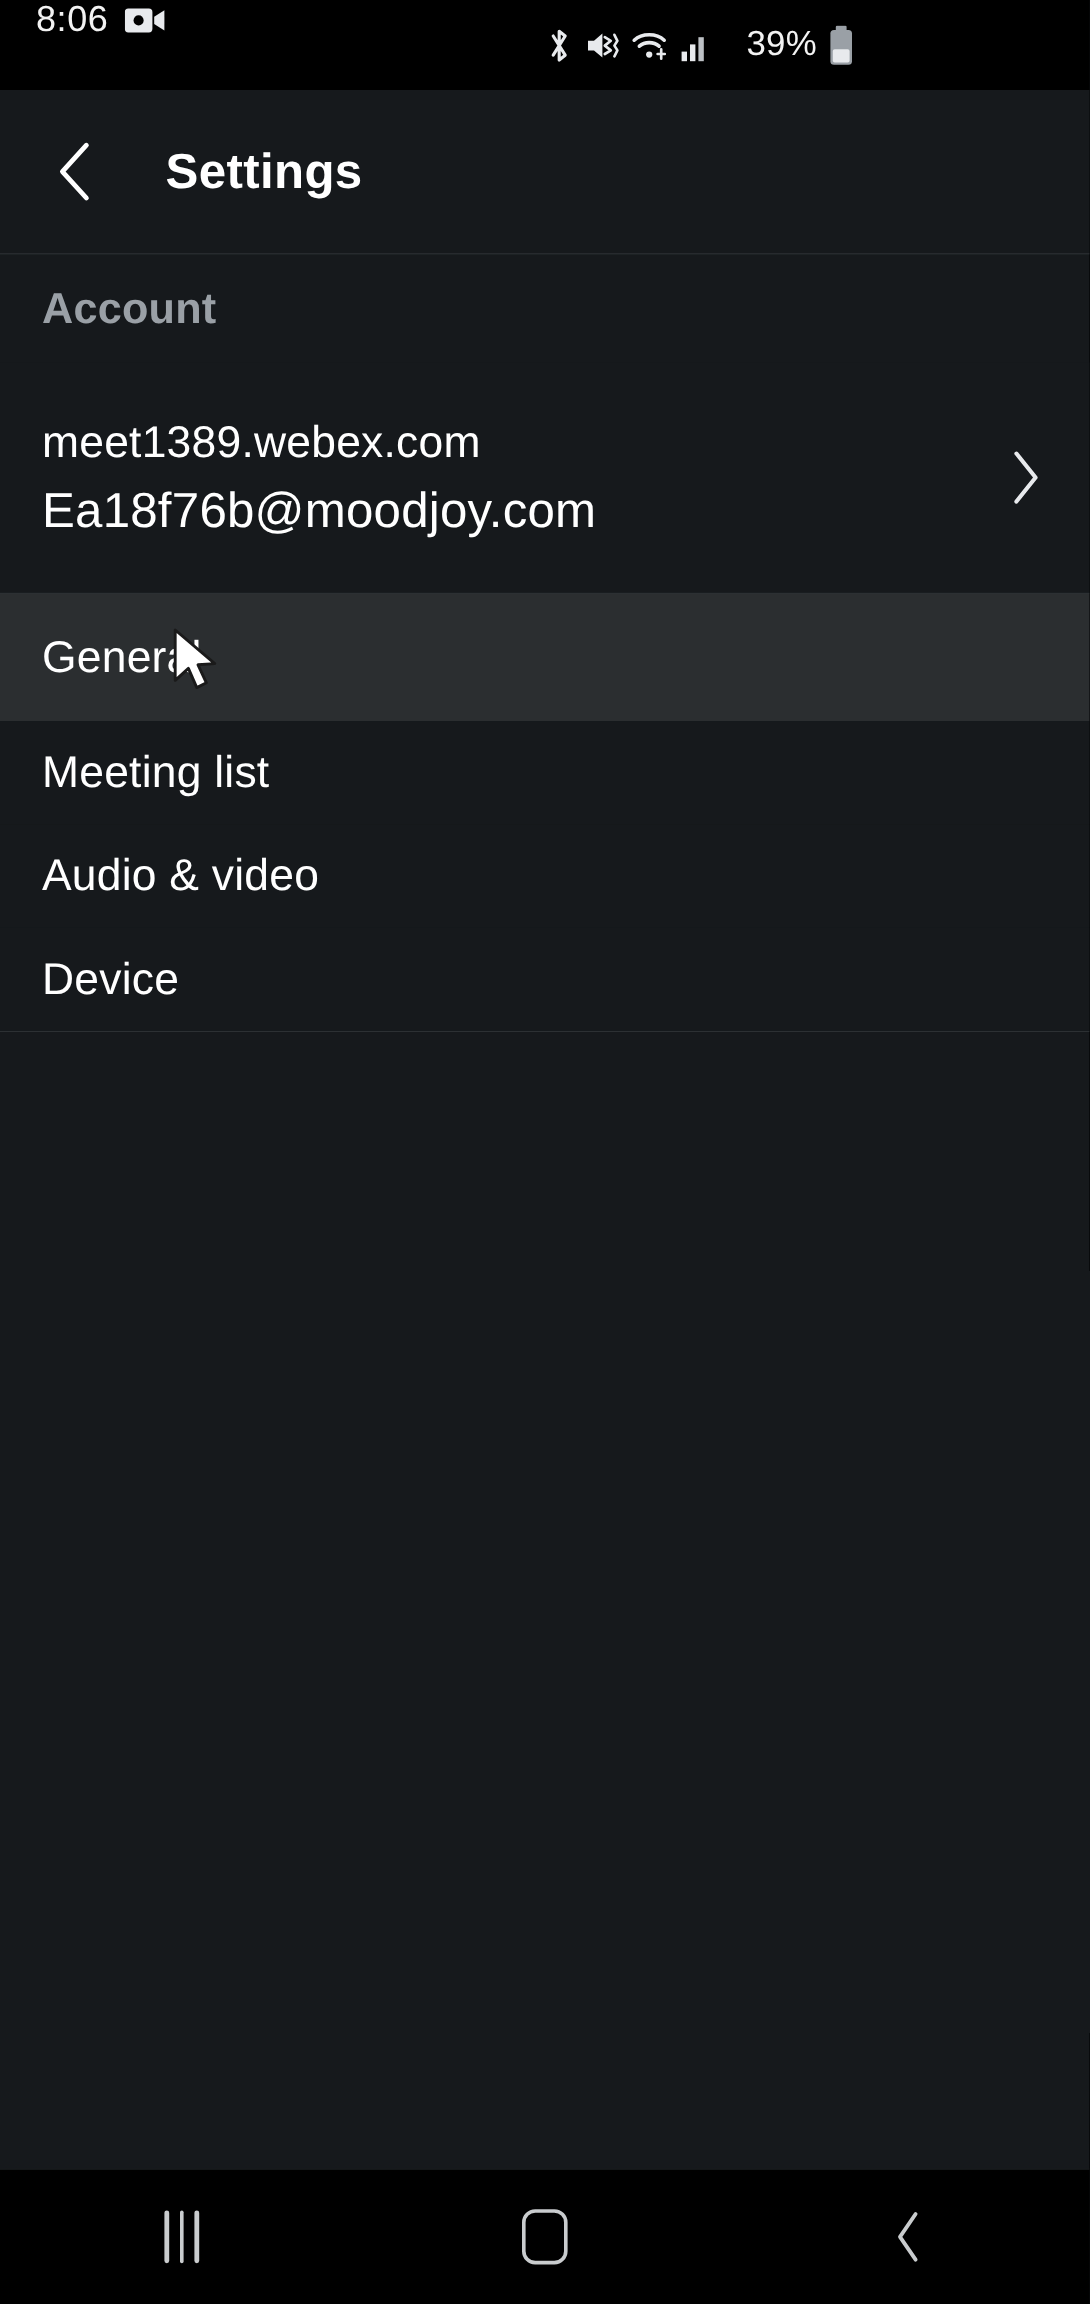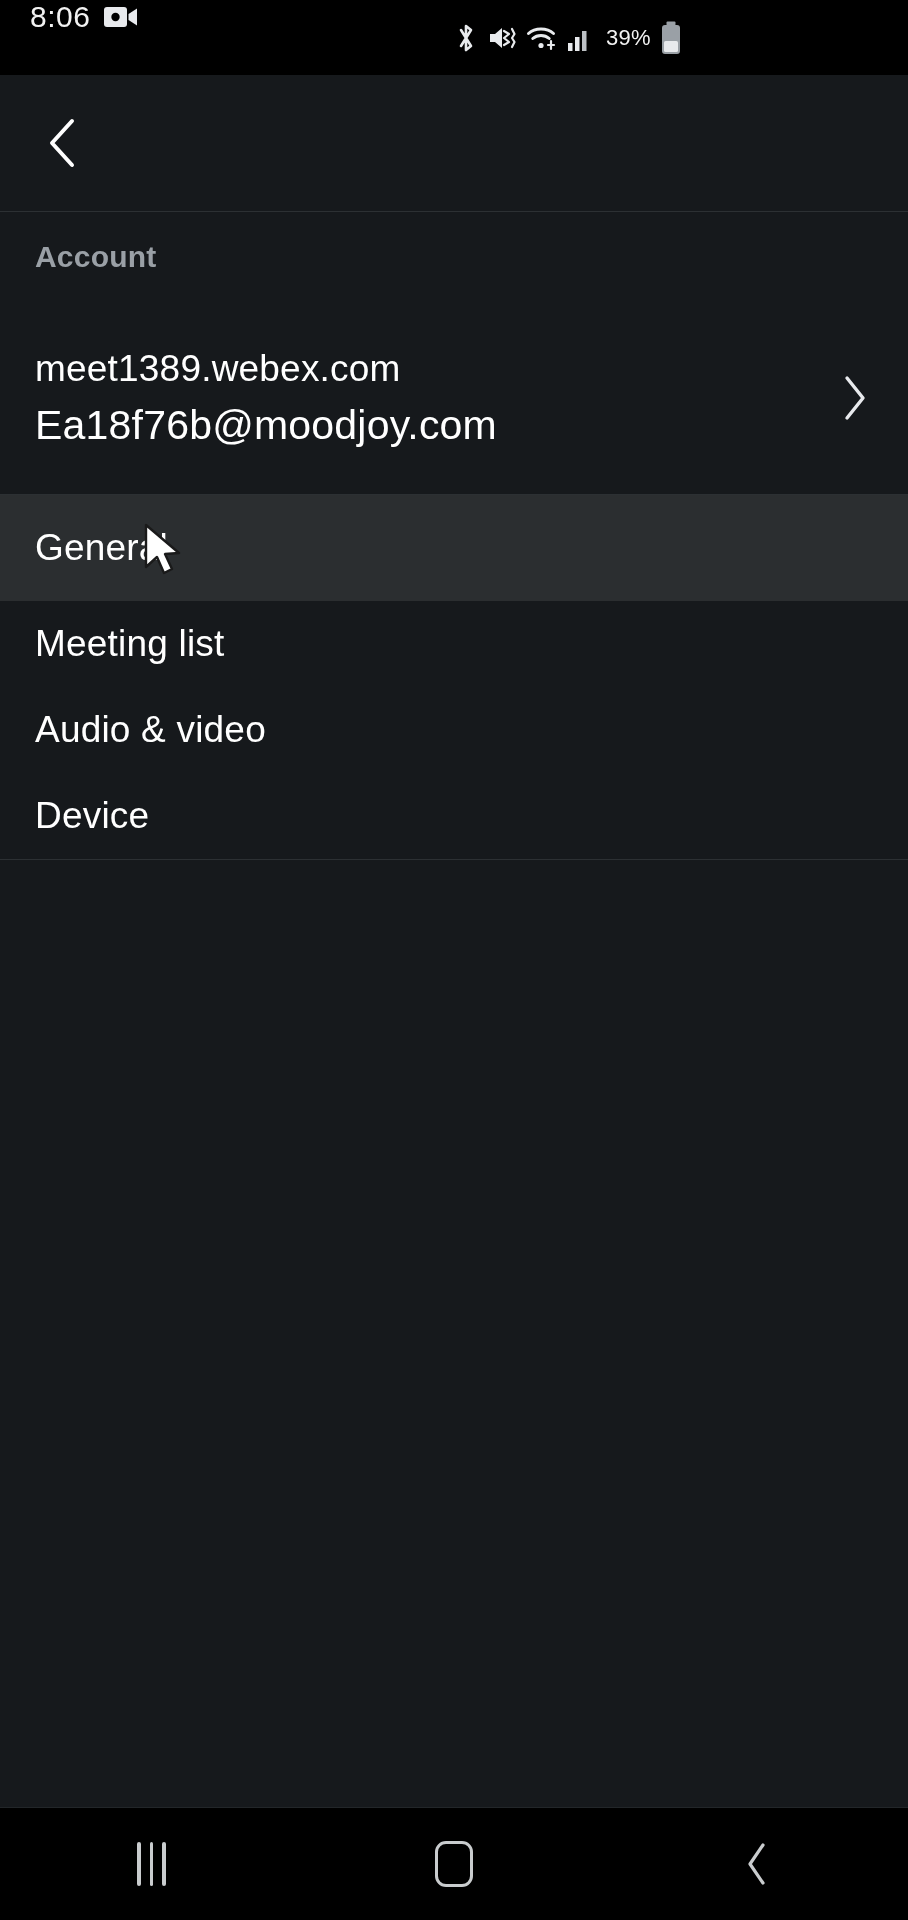--- a/index.html
+++ b/index.html
@@ -26,21 +26,21 @@
   .sb-left { display:flex; align-items:center; gap:14px; }
   .sb-time {
     color:#f2f2f2; font-size:30px; letter-spacing:0.5px;
   }
   .sb-right {
     position:absolute; left:50%; top:50%;
     transform:translateY(-50%);
     display:flex; align-items:center; gap:9px;
   }
   .sb-battery-text {
-    color:#f2f2f2; font-size:22px; margin-left:4px; letter-spacing:0.3px;
+    color:#f2f2f2; font-size:29px; margin-left:20px; letter-spacing:0.3px;
   }
   .icon { display:inline-flex; align-items:center; justify-content:center; }
 
   
   .header {
     position:absolute; top:75px; left:0;
     width:908px; height:137px;
     background:#16191c;
     display:flex; align-items:center;
     border-bottom:1.5px solid #2c3033;
@@ -60,21 +60,21 @@
 
   
   .section-label {
     position:absolute; top:212px; left:0;
     width:908px; height:90px;
     display:flex; align-items:center;
     padding-left:35px;
   }
   .section-label span {
     color:#9aa0a6;
-    font-size:30px;
+    font-size:36px;
     font-weight:bold;
     letter-spacing:0.2px;
   }
 
   
   .list {
     position:absolute; top:302px; left:0;
     width:908px;
     border-bottom:1.5px solid #2c3033;
   }
@@ -197,20 +197,21 @@
   </div>
 
   <div class="header">
     <div class="back-btn">
       <span class="icon">
         <svg width="40" height="56" viewBox="0 0 40 56">
           <path d="M28 6 L8 28 L28 50" fill="none" stroke="#ffffff" stroke-width="4" stroke-linecap="round" stroke-linejoin="round"></path>
         </svg>
       </span>
     </div>
+    <div class="header-title">Settings</div>
   </div>
 
   <div class="section-label">
     <span>Account</span>
   </div>
 
   <div class="list">
 
     <div class="row account">
       <div class="account-texts">

